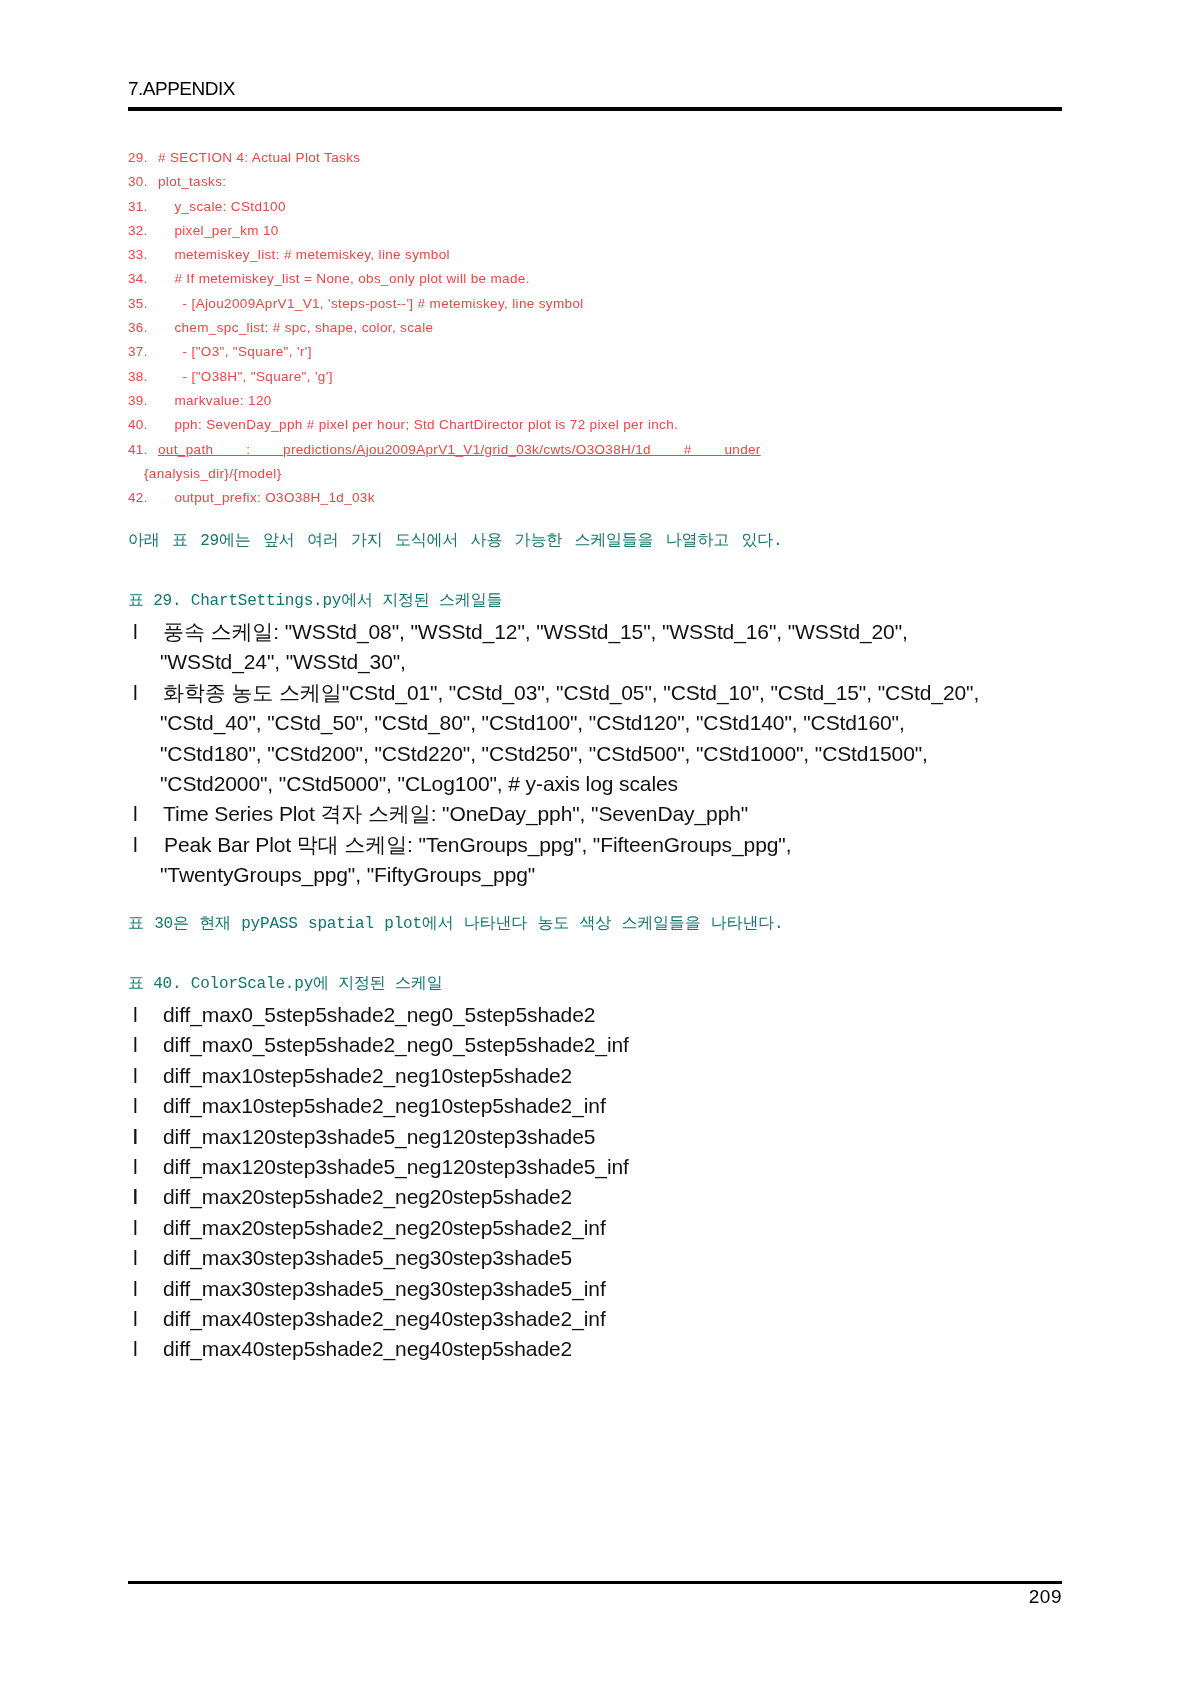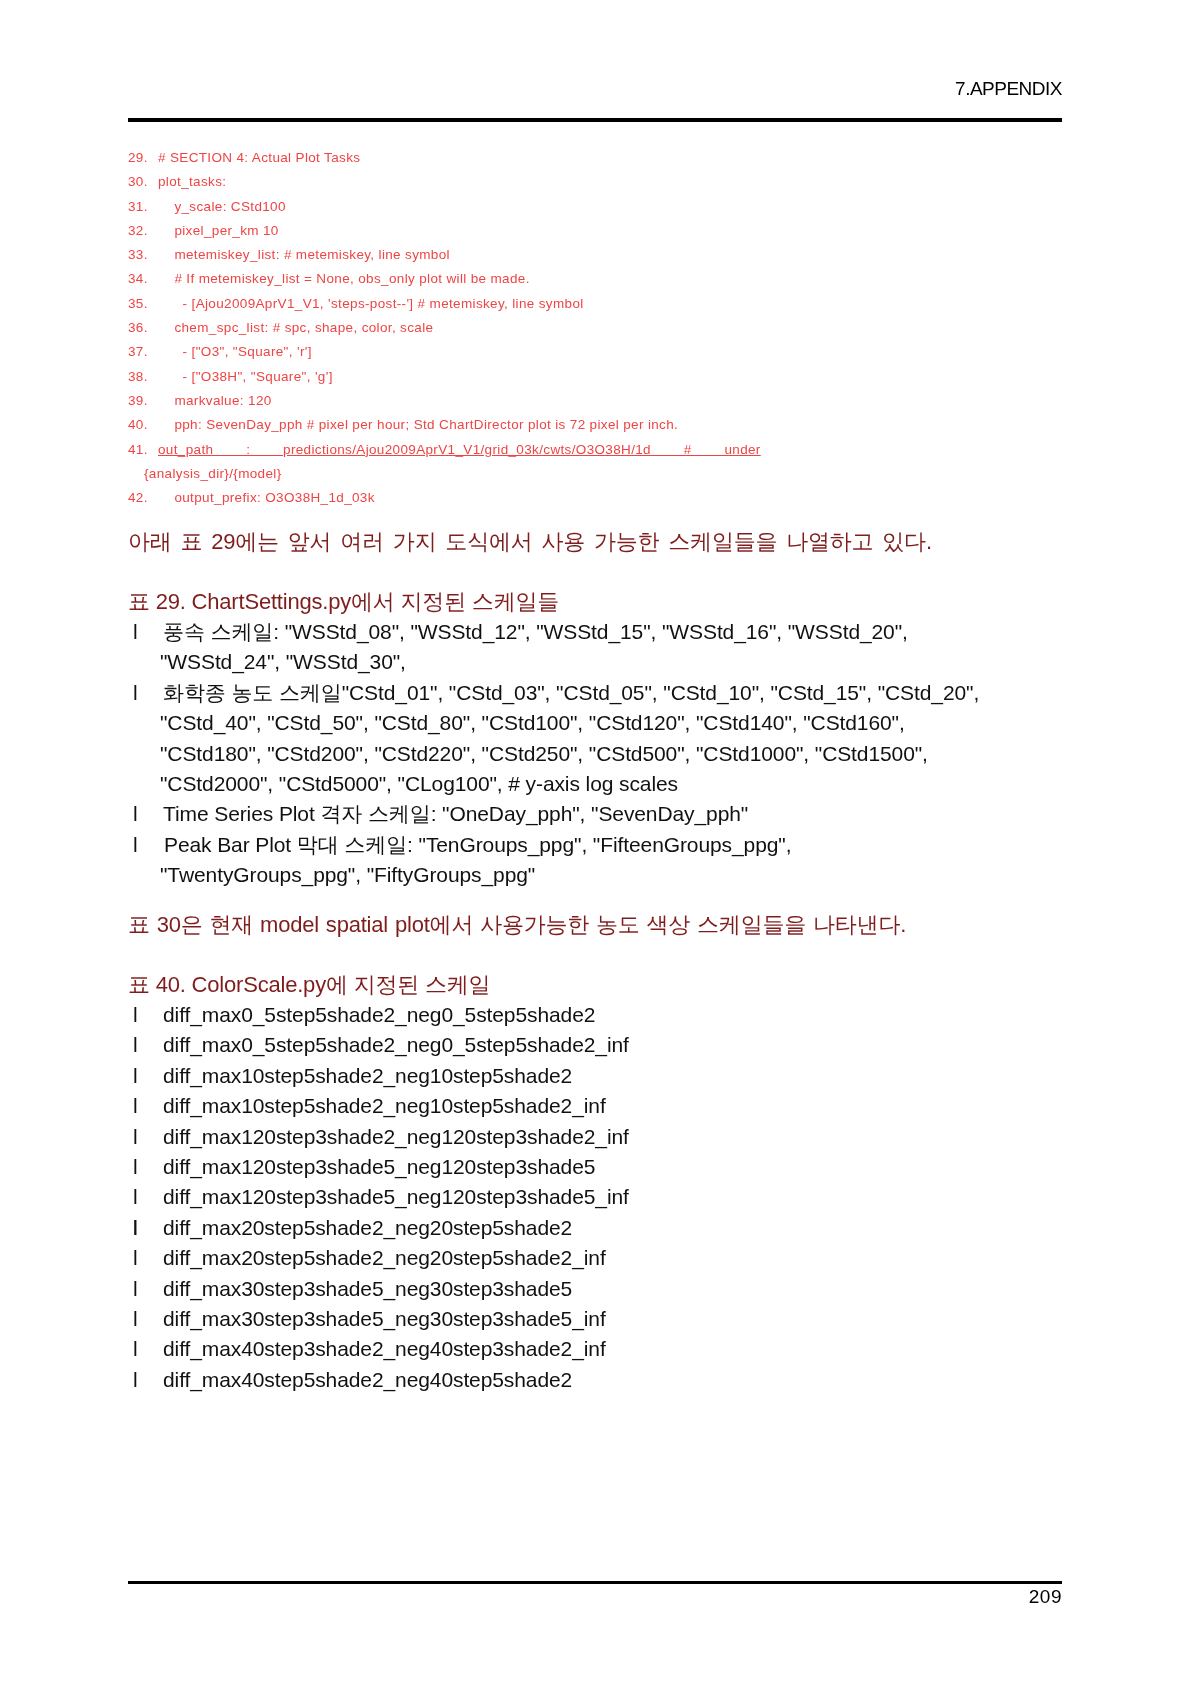--- a/index.html
+++ b/index.html
@@ -21,27 +21,27 @@
   }
 
   
   .header {
     position: absolute;
     left: 128px;
     right: 128px;
     top: 78px;
   }
   .header-title {
-    text-align: right;
+    text-align: left;
     font-family: "Liberation Sans", sans-serif;
     font-size: 19px;
     letter-spacing: -0.5px;
     font-weight: 400;
     color: #000;
-    padding-bottom: 18px;
+    padding-bottom: 7px;
   }
   .header-rule {
     height: 4px;
     background: #000;
     width: 100%;
   }
 
   
   .code-block {
     position: absolute;
@@ -65,24 +65,24 @@
   }
   .code-num {
     display: inline-block;
     width: 30px;
     text-align: left;
   }
 
   
   .para {
     position: absolute;
-    font-size: 22px;
+    font-size: 16px;
     line-height: 33px;
-    color: #7f1d1d;
-    font-family: Liberation Sans, sans-serif;
+    color: #0f766e;
+    font-family: Liberation Mono, monospace;
     letter-spacing: -0.2px;
   }
   .para-intro29 {
     left: 128px;
     top: 525px;
     width: 940px;
     word-spacing: 3px;
   }
   .head29 {
     left: 128px;
@@ -187,30 +187,30 @@
         <span class="bullet">l</span>
         <div class="bitem-text" style="margin-left: 0px;">Time Series Plot 격자 스케일: "OneDay_pph", "SevenDay_pph"</div>
       </div>
       <div class="bitem">
         <span class="bullet">l</span>
         <div class="bitem-text" style="margin-left: 1px;">Peak      Bar      Plot      막대      스케일:      "TenGroups_ppg",      "FifteenGroups_ppg",</div>
         <div class="bitem-text" style="margin-left: -3px;">"TwentyGroups_ppg", "FiftyGroups_ppg"</div>
       </div>
     </div>
 
-  <div class="para para-intro30">표 30은 현재 model spatial plot에서 사용가능한 농도 색상 스케일들을 나타낸다.</div>
+  <div class="para para-intro30">표 30은 현재 pyPASS spatial plot에서 나타낸다 농도 색상 스케일들을 나타낸다.</div>
 
   <div class="para head30">표 40. ColorScale.py에 지정된 스케일</div>
 
   <div class="blist blist-30" id="blist30">
       <div class="bitem"><span class="bullet">l</span><span>diff_max0_5step5shade2_neg0_5step5shade2</span></div>
       <div class="bitem"><span class="bullet">l</span><span>diff_max0_5step5shade2_neg0_5step5shade2_inf</span></div>
       <div class="bitem"><span class="bullet">l</span><span>diff_max10step5shade2_neg10step5shade2</span></div>
       <div class="bitem"><span class="bullet">l</span><span>diff_max10step5shade2_neg10step5shade2_inf</span></div>
-      <div class="bitem"><span class="bullet">l</span><span>diff_max120step3shade2_neg120step3shade2_inf</span></div>
+      <div class="bitem"><span class="bullet">l</span></div>
       <div class="bitem"><span class="bullet">l</span><span>diff_max120step3shade5_neg120step3shade5</span></div>
       <div class="bitem"><span class="bullet">l</span><span>diff_max120step3shade5_neg120step3shade5_inf</span></div>
       <div class="bitem"><span class="bullet">l</span></div>
       <div class="bitem"><span class="bullet">l</span><span>diff_max20step5shade2_neg20step5shade2</span></div>
       <div class="bitem"><span class="bullet">l</span><span>diff_max20step5shade2_neg20step5shade2_inf</span></div>
       <div class="bitem"><span class="bullet">l</span><span>diff_max30step3shade5_neg30step3shade5</span></div>
       <div class="bitem"><span class="bullet">l</span><span>diff_max30step3shade5_neg30step3shade5_inf</span></div>
       <div class="bitem"><span class="bullet">l</span><span>diff_max40step3shade2_neg40step3shade2_inf</span></div>
       <div class="bitem"><span class="bullet">l</span><span>diff_max40step5shade2_neg40step5shade2</span></div>
     </div>

